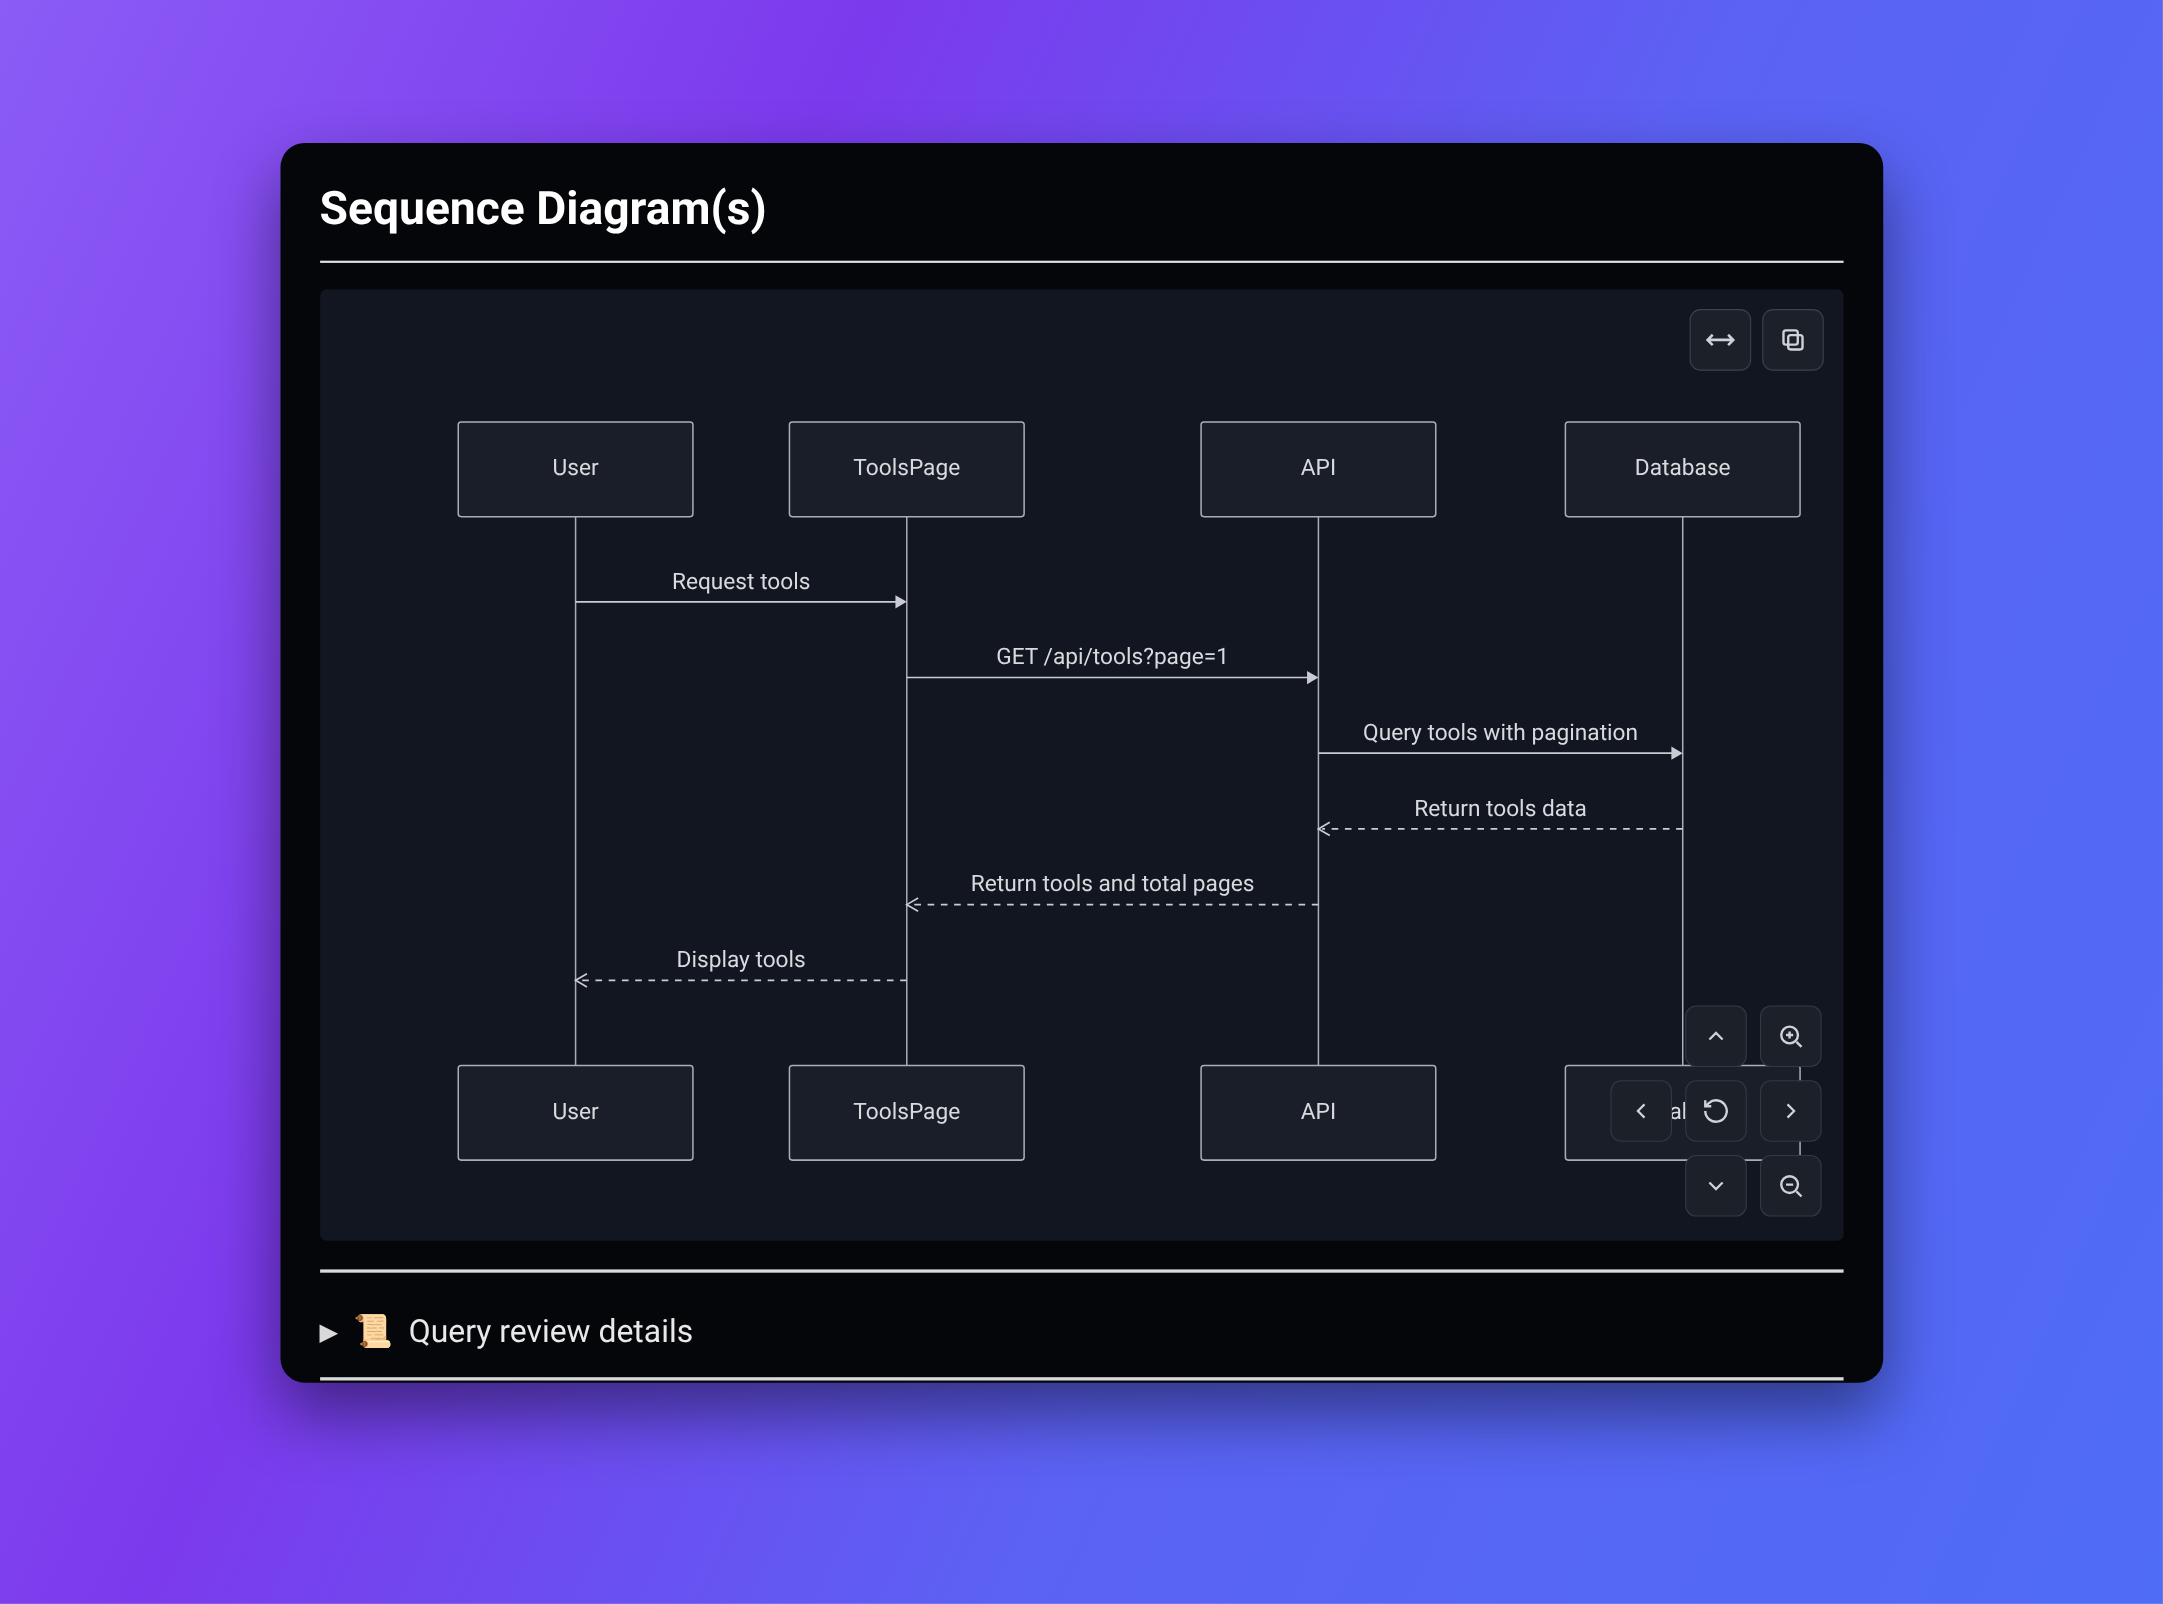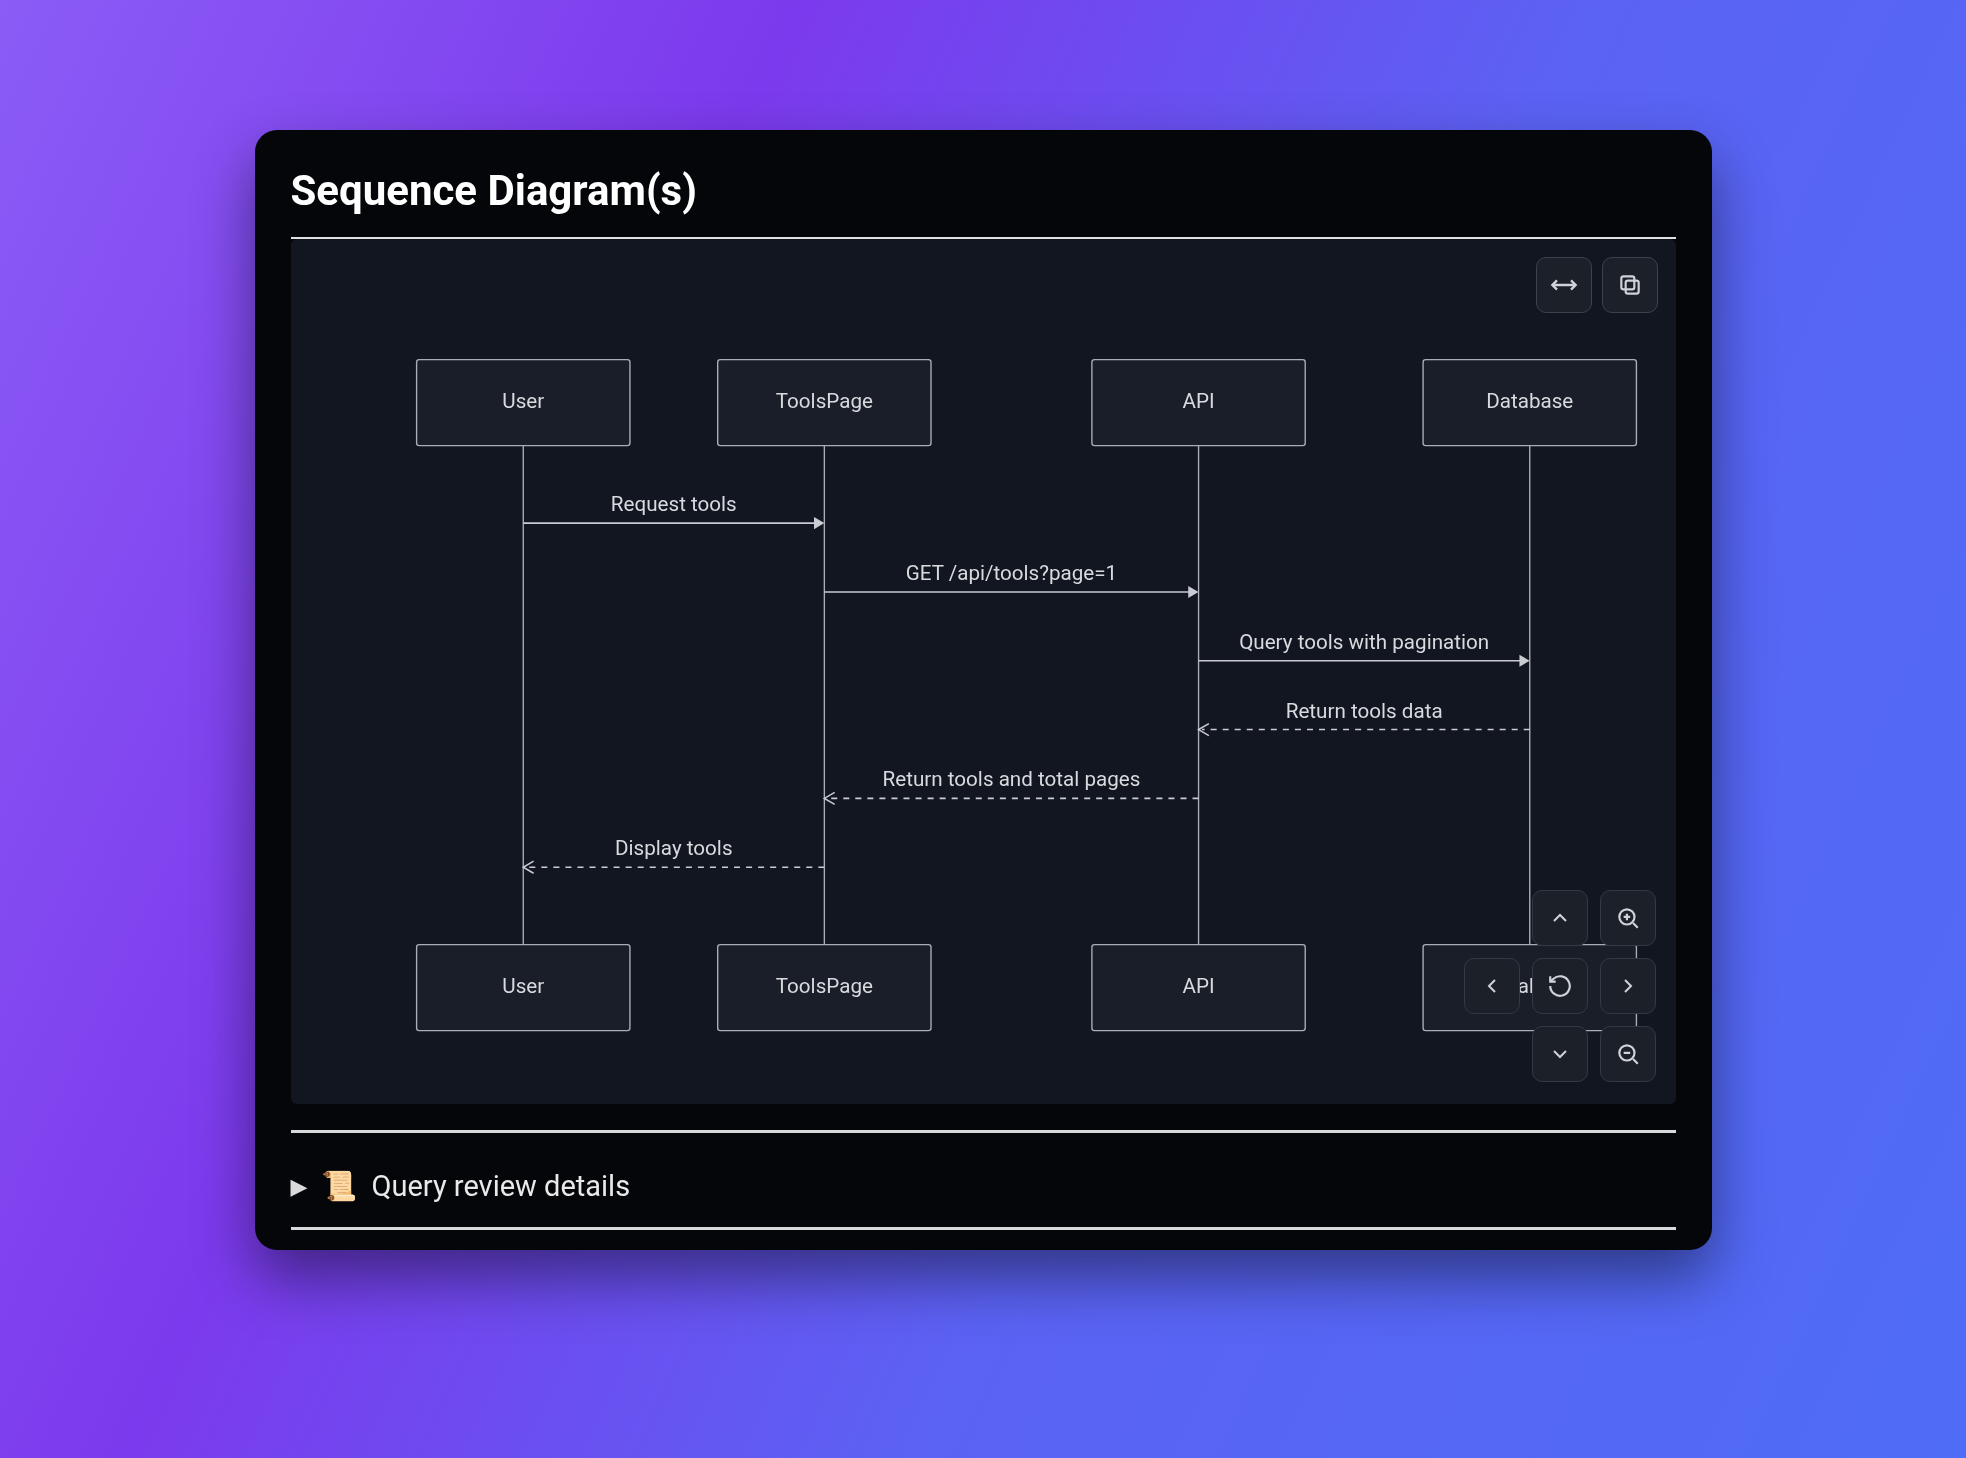--- a/index.html
+++ b/index.html
@@ -11,33 +11,34 @@
     display: flex;
     align-items: flex-start;
     justify-content: center;
     padding-top: 130px;
   }
   .panel {
     width: 1457px;
     background: #05060a;
     border-radius: 22px;
     box-shadow: 0 28px 60px rgba(0,0,0,0.45);
-    padding: 36px 36px 20px 36px;
+    padding: 36px 36px 2px 36px;
     position: relative;
     color: #e9e9ea;
   }
   .panel-title {
     font-size: 42px;
     font-weight: 700;
     color: #fff;
     margin-bottom: 22px;
   }
   .hr { height: 2px; background: #e0e0e2; width: 100%; }
   .hr2 { height: 3px; background: #d9d9db; width: 100%; }
   .diagram-area {
+    margin-top: 24px;
     background: #121620;
     border-radius: 6px;
     position: relative;
     width: 100%;
     height: 865px;
   }
   
   .top-tools {
     position: absolute;
     top: 18px; right: 18px;

